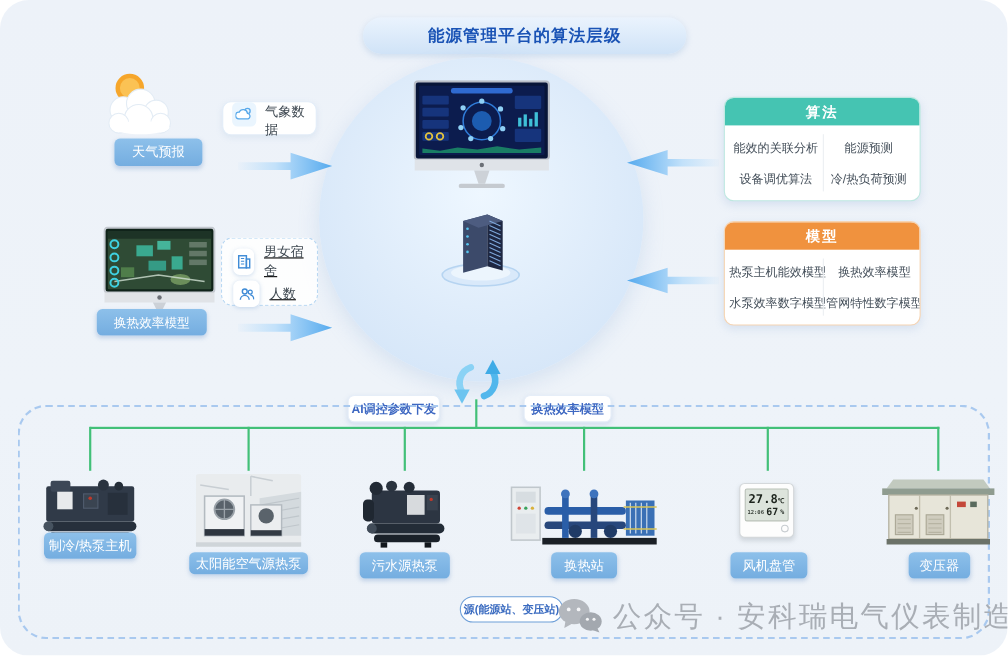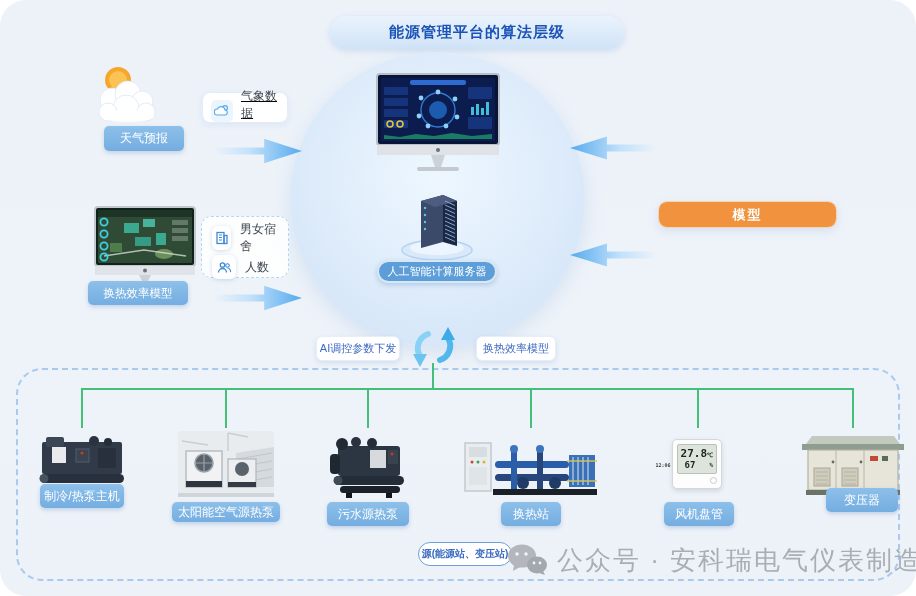--- a/index.html
+++ b/index.html
@@ -31,32 +31,33 @@
     position:absolute; display:flex; align-items:center; justify-content:center;
     background:linear-gradient(180deg,#8dc0ea,#74ade0); color:#fff;
     border-radius:5px; font-size:12px; box-shadow:0 2px 4px rgba(110,150,200,.35);
     white-space:nowrap;
   }
 
   
   .info-box {
     position:absolute; background:#fff; border:1px solid #e3edf8; border-radius:8px;
     box-shadow:0 2px 6px rgba(140,170,210,.18);
-    display:flex; align-items:flex-end; gap:8px; padding:0 8px;text-decoration:underline;
+    display:flex; align-items:flex-start; gap:8px; padding:0 8px;
   }
   .info-box .ic {
     width:22px; height:22px; border-radius:5px; background:#eaf5fe;
     display:flex; align-items:center; justify-content:center; flex:0 0 auto;
   }
   .info-box .txt { font-size:12px; color:#3d4750; }
 
   .dash-box {
     position:absolute; background:rgba(255,255,255,.85); border:1.5px dashed #b5d6f2;
     border-radius:10px; display:flex; flex-direction:column; justify-content:space-evenly;
     padding:4px 10px;
+    text-decoration:underline;
   }
   .dash-box .row { display:flex; align-items:center; gap:9px; }
   .dash-box .ic {
     width:24px; height:24px; border-radius:6px; background:#ffffff;
     box-shadow:0 1px 4px rgba(120,160,210,.35);
     display:flex; align-items:center; justify-content:center;
   }
   .dash-box .txt { font-size:12px; color:#3d4750; }
 
   
@@ -89,21 +90,21 @@
   }
   .cat-item {
     display:flex; align-items:center; justify-content:center;
     font-size:11px; color:#434e59; height:28px; white-space:nowrap;
   }
 
   
   .flow-box {
     position:absolute; background:#fff; border:1px solid #e6eef8; border-radius:6px;
     box-shadow:0 2px 5px rgba(130,165,210,.25); display:flex; align-items:center; justify-content:center;
-    font-size:11px; color:#3e68c2; font-weight:normal; white-space:nowrap;
+    font-size:11px; color:#3e68c2; font-weight:bold; white-space:nowrap;margin-top:23px;
   }
 
   
   .bottom-zone {
     position:absolute; left:16px; top:368px; width:884px; height:213px;
     border:2px dashed #a9c9ef; border-radius:26px;
   }
   .gline { position:absolute; background:#42c078; }
 
   
@@ -135,21 +136,21 @@
     background:#fdfdfd; border:1px solid #d4d8db; border-radius:5px;
     box-shadow:0 2px 4px rgba(120,130,140,.25); padding:4px;
   }
   .thermo .lcd {
     width:100%; height:30px; background:#dde4dc; border:1px solid #b9c1b8; border-radius:2px;
     font-family:"DejaVu Sans Mono", monospace; color:#1d241d;
     display:flex; flex-direction:column; justify-content:center; padding:1px 3px;
   }
   .thermo .t-row { display:flex; justify-content:flex-end; align-items:baseline; font-weight:bold; font-size:11px; line-height:11px; }
   .thermo .t-row .unit { font-size:6px; }
-  .thermo .h-row { display:flex; justify-content:flex-end; align-items:flex-start; gap:14px; font-weight:bold; font-size:9px; line-height:10px; }
+  .thermo .h-row { display:flex; justify-content:flex-end; align-items:flex-start; gap:2px; font-weight:bold; font-size:9px; line-height:10px; }
   .thermo .h-row .clk { font-size:5px; color:#39413a; }
   .thermo .h-row .unit { font-size:6px; }
   .thermo .foot { display:flex; justify-content:flex-end; padding-top:3px; }
   .thermo .foot i { width:7px; height:7px; border:1px solid #c7ccd0; border-radius:50%; }
 </style>
 </head>
 <body>
 
 <div id="canvas">
 
@@ -295,28 +296,42 @@
         <path d="M47 45 L57 49.5"></path>
       <path d="M47 49 L57 53.5"></path>
     </g>
     <g fill="#58c6f0">
       <circle cx="27" cy="20" r="1.2"></circle>
         <circle cx="27" cy="27" r="1.2"></circle>
         <circle cx="27" cy="34" r="1.2"></circle>
         <circle cx="27" cy="41" r="1.2"></circle>
     </g>
   </svg>
-  <div class="server-pill">人工智能计算服务器</div>
 
   <div class="arrow-l" style="left:570px;top:131px;width:84px;height:34px"></div>
   <div class="arrow-l" style="left:570px;top:238px;width:84px;height:34px"></div>
 
+  <div class="cat-box algo" style="left:658px;top:88px">
+    <div class="cat-head">算法</div>
+    <div class="cat-body">
+      <div class="cat-item">能效的关联分析</div>
+      <div class="cat-item">能源预测</div>
+      <div class="cat-item">设备调优算法</div>
+      <div class="cat-item">冷/热负荷预测</div>
+    </div>
+  </div>
 
   <div class="cat-box model" style="left:658px;top:201px">
     <div class="cat-head">模型</div>
+    <div class="cat-body">
+      <div class="cat-item">热泵主机能效模型</div>
+      <div class="cat-item">换热效率模型</div>
+      <div class="cat-item">水泵效率数字模型</div>
+      <div class="cat-item">管网特性数字模型</div>
+    </div>
   </div>
 
   <div class="flow-box" style="left:316px;top:336px;width:84px;height:25px">AI调控参数下发</div>
   <svg style="position:absolute;left:406px;top:324px" width="56" height="46" viewBox="0 0 56 46">
     <path d="M22 10 A 15 15 0 0 0 14 32" fill="none" stroke="#8ad2f5" stroke-width="6" stroke-linecap="round"></path>
     <polygon points="7,30 21,30 14,43" fill="#6cc4f0"></polygon>
     <path d="M34 36 A 15 15 0 0 0 42 14" fill="none" stroke="#52b7ec" stroke-width="6" stroke-linecap="round"></path>
     <polygon points="35,16 49,16 42,3" fill="#3fabe6"></polygon>
   </svg>
   <div class="flow-box" style="left:476px;top:336px;width:80px;height:25px">换热效率模型</div>
@@ -453,21 +468,21 @@
     <g stroke="#b7b4a3" stroke-width="1">
       <path d="M16 40 H28 M16 44 H28 M16 48 H28 M16 52 H28"></path>
       <path d="M44 40 H56 M44 44 H56 M44 48 H56 M44 52 H56"></path>
     </g>
     <rect x="70" y="24" width="8" height="5" fill="#c4483a"></rect>
     <rect x="82" y="24" width="6" height="5" fill="#5a6b5e"></rect>
     <circle cx="33" cy="30" r="1.4" fill="#6e6a58"></circle>
     <circle cx="61" cy="30" r="1.4" fill="#6e6a58"></circle>
     <rect x="6" y="58" width="94" height="5" fill="#6b7268"></rect>
   </svg>
-  <div class="blue-btn" style="left:826px;top:488px;width:72px;height:24px">变压器</div>
+  <div class="blue-btn" style="left:826px;top:502px;width:56px;height:24px">变压器</div>
 
   <div class="source-pill">源(能源站、变压站)</div>
 
   <div class="watermark">
     <svg width="42" height="36" viewBox="0 0 42 36">
       <ellipse cx="16" cy="14" rx="14" ry="11.5" fill="#b3b7bd"></ellipse>
       <polygon points="8,23 14,25 7,29" fill="#b3b7bd"></polygon>
       <circle cx="11" cy="12" r="1.7" fill="#f4f5f7"></circle>
       <circle cx="20" cy="12" r="1.7" fill="#f4f5f7"></circle>
       <ellipse cx="31" cy="23" rx="10" ry="8.5" fill="#a3a8af"></ellipse>

